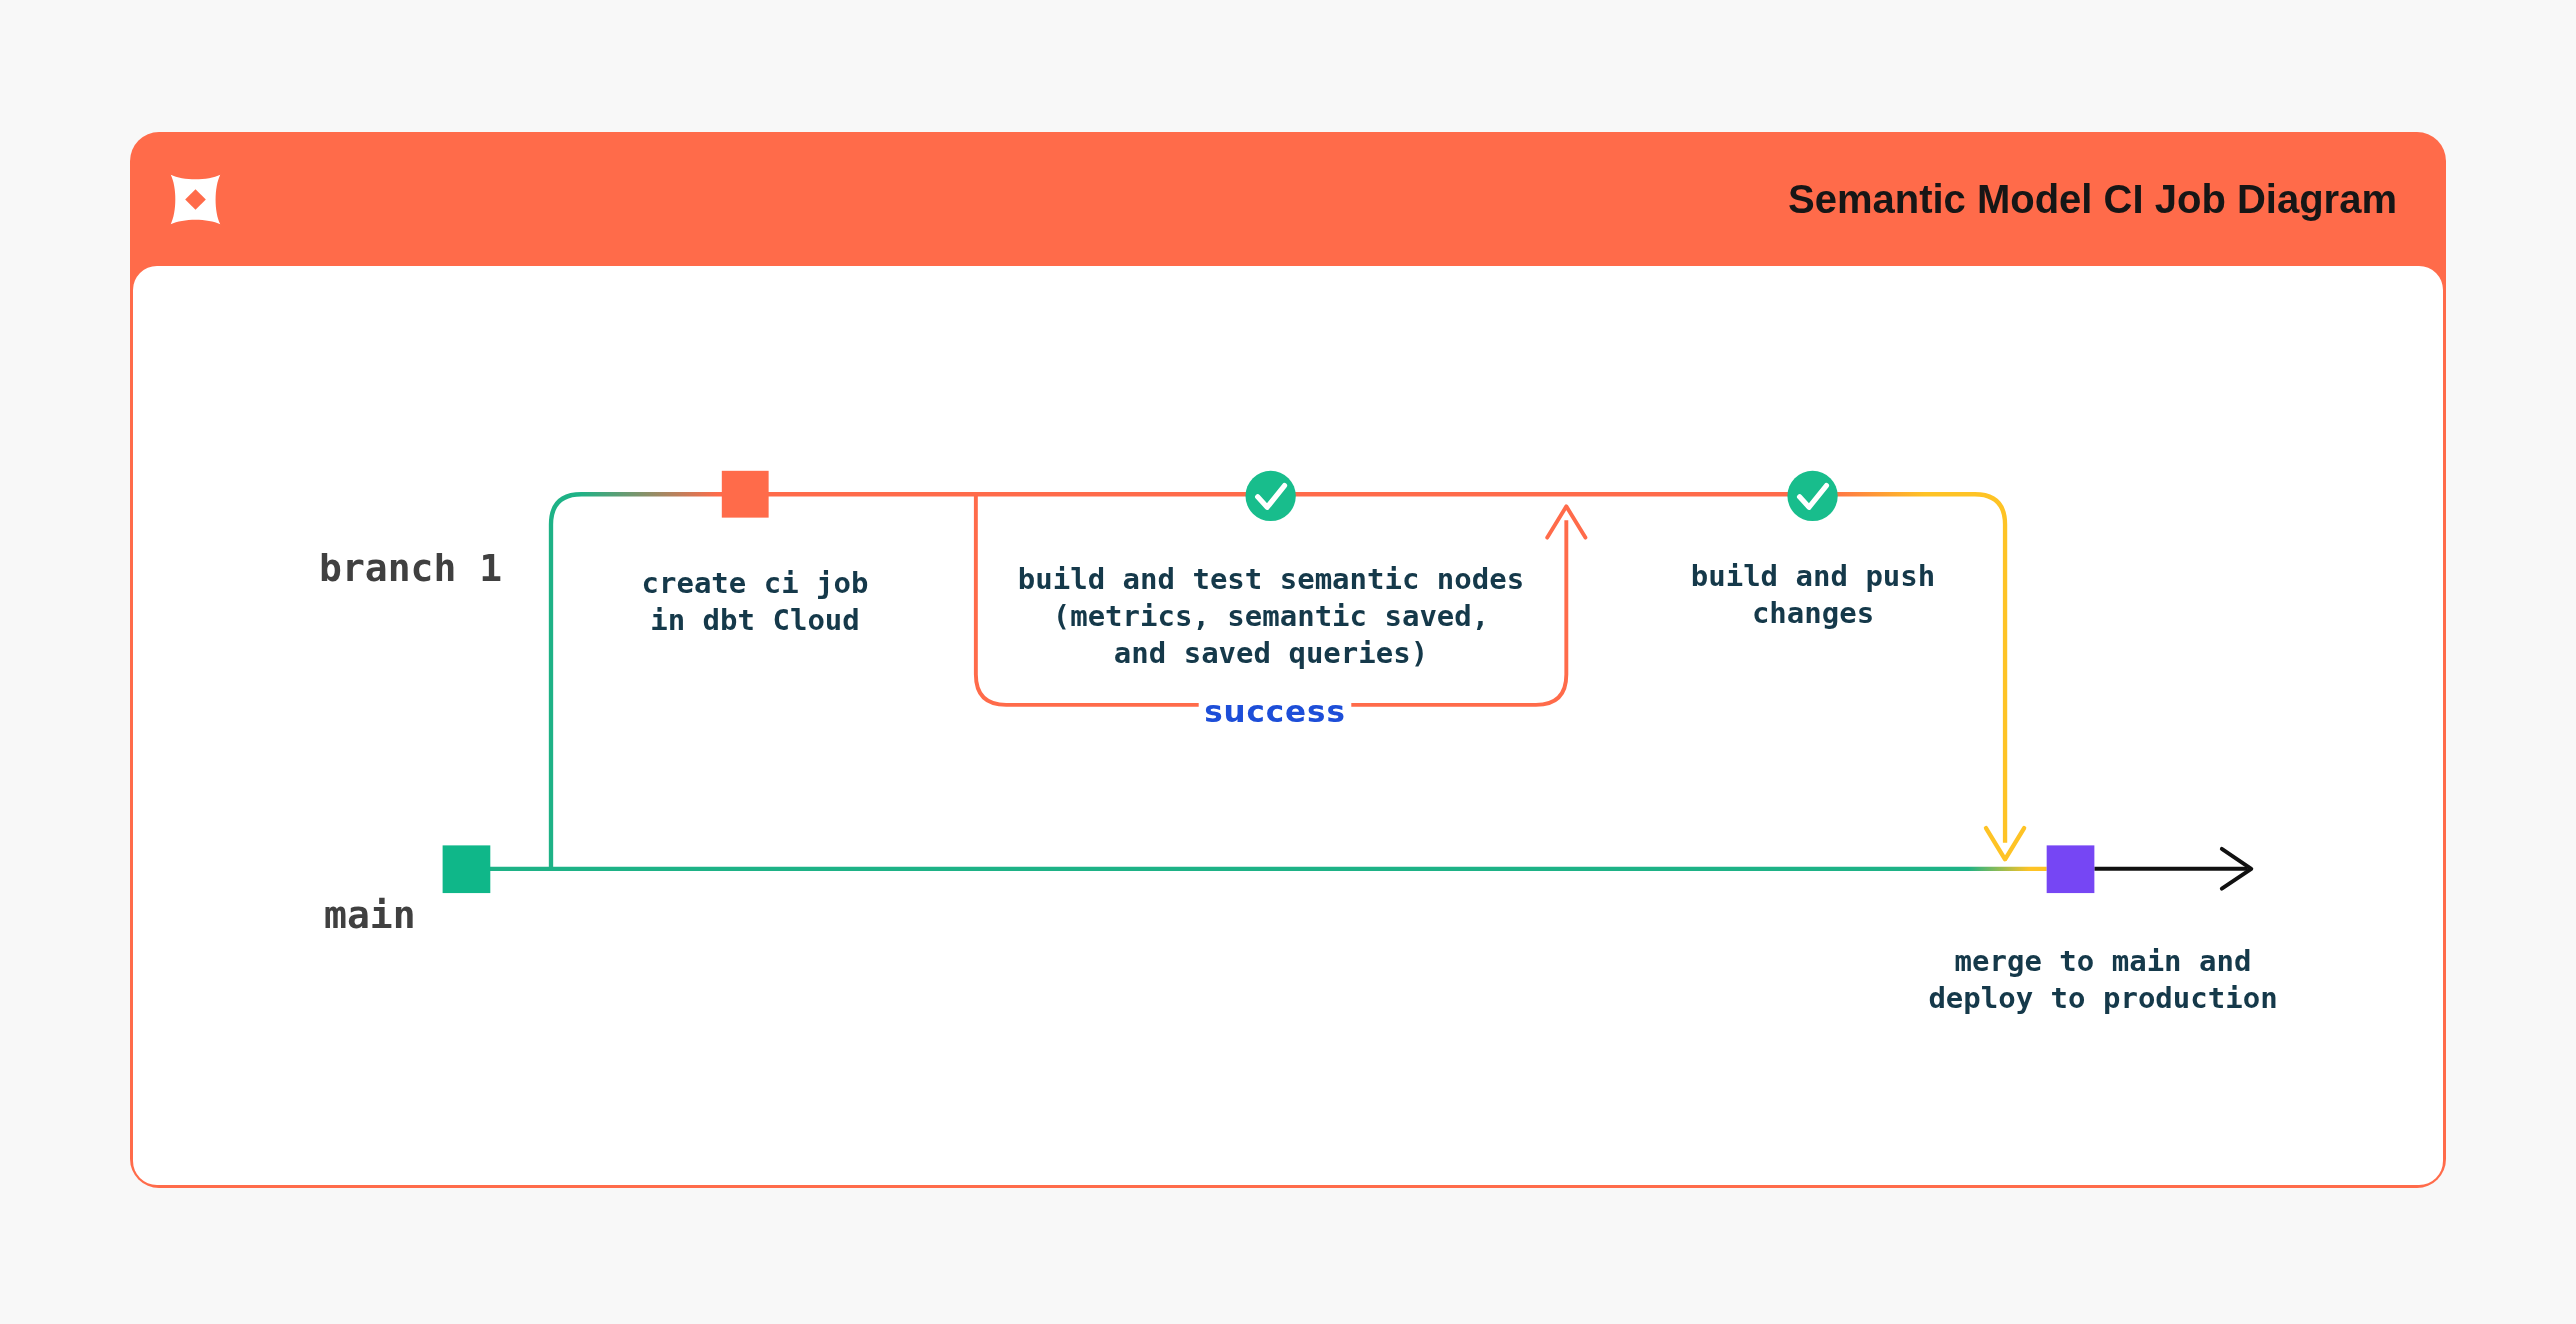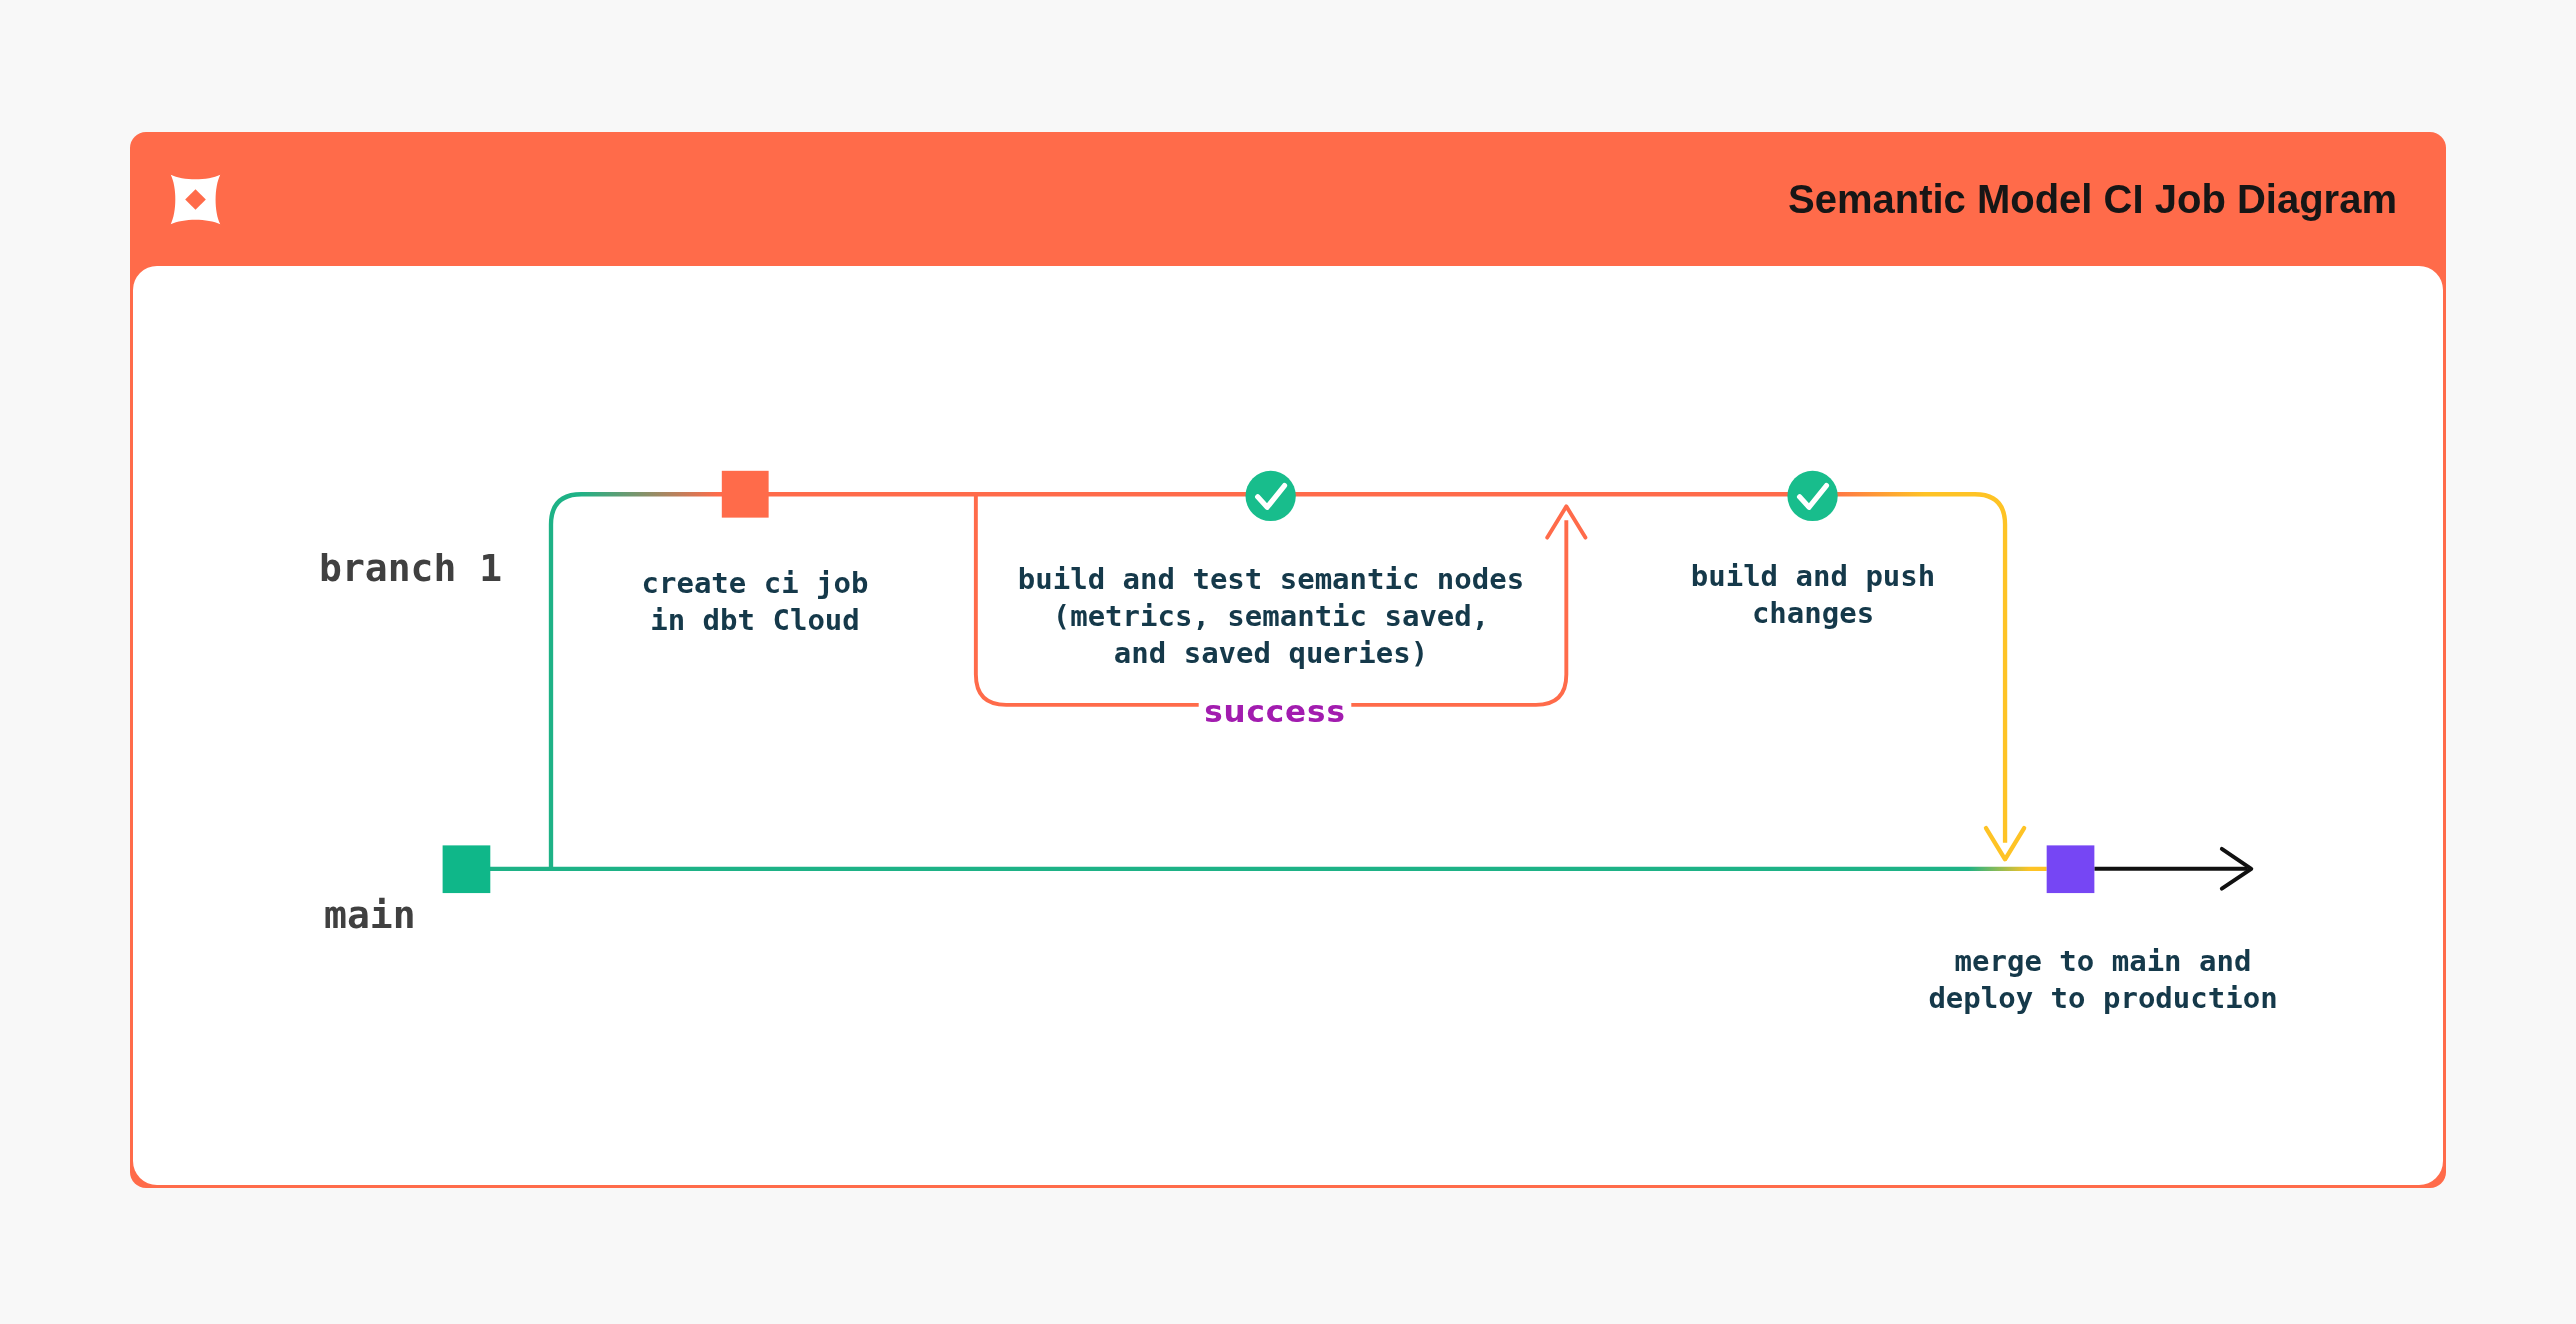--- a/index.html
+++ b/index.html
@@ -3,21 +3,21 @@
 <meta charset="utf-8">
 <style>
   * { margin:0; padding:0; box-sizing:border-box; }
   html,body { width:2576px; height:1324px; }
   body { background:#F8F8F8; font-family:"DejaVu Sans", sans-serif; overflow:hidden; }
 
   .page { position:relative; width:2576px; height:1324px; background:#F8F8F8; }
 
   .card {
     position:absolute; left:130px; top:132px; width:2316px; height:1056px;
-    background:#FF6B4A; border-radius:16px;
+    background:#FF6B4A; border-radius:29px;
   }
   .card-header {
     position:absolute; left:0; top:0; width:100%; height:134px;
     display:flex; align-items:center; justify-content:space-between;
     padding:0 49px 0 29px;
   }
   .logo { width:73px; height:73px; }
   .card-title {
     font-family:"Liberation Sans", sans-serif;
     font-weight:bold; font-size:40px; color:#161616; letter-spacing:0;
@@ -43,21 +43,21 @@
     text-align:center; white-space:nowrap;margin-top:13px;
   }
   .node-label.create { left:755px;  top:552px; }
   .node-label.build  { left:1271px; top:548px; }
   .node-label.commit { left:1813px; top:545px; }
   .node-label.merge  { left:2103px; top:930px; }
 
   .success-label {
     position:absolute; left:1275px; top:693px; transform:translateX(-50%);
     font-family:"DejaVu Sans", sans-serif; font-weight:bold;
-    font-size:31px; color:#a21caf; letter-spacing:0.9px; white-space:nowrap;
+    font-size:31px; color:#1d4ed8; letter-spacing:0.9px; white-space:nowrap;
   }
 </style>
 </head>
 <body>
 
 <div class="page">
 
   <div class="card">
     <div class="card-header">
       <svg class="logo" viewBox="0 0 100 100">

